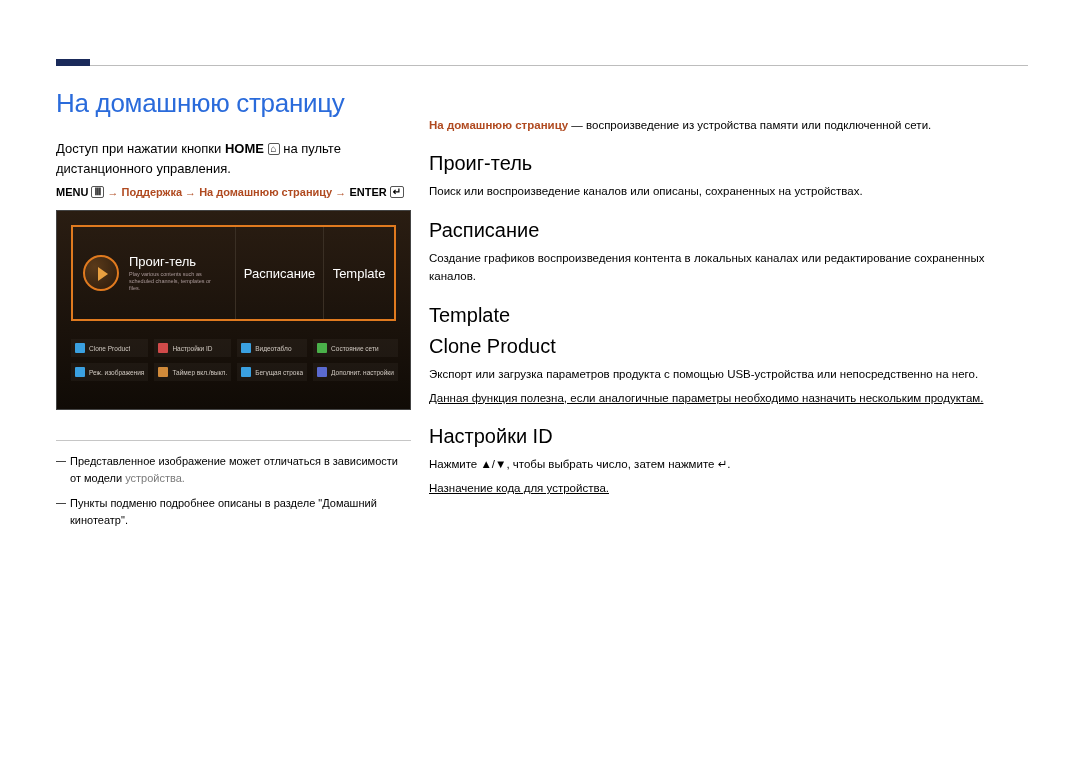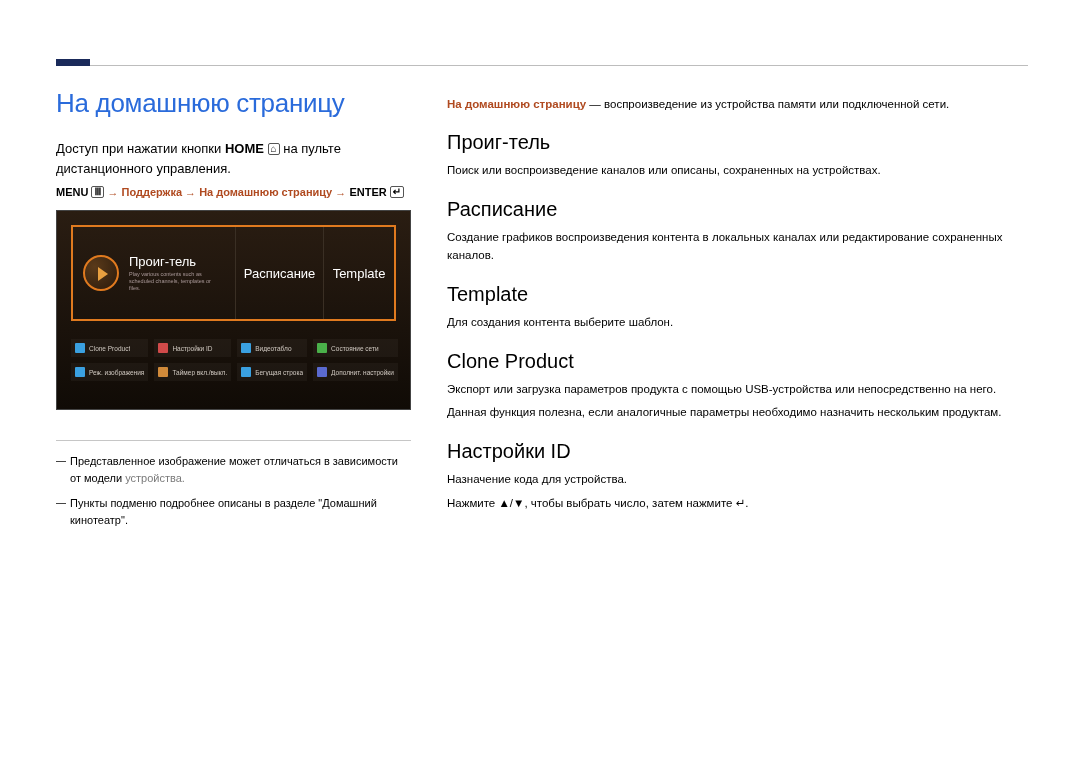--- a/index.html
+++ b/index.html
@@ -1,20 +1,20 @@
 <!DOCTYPE html>
 <html><head>
 <meta charset="utf-8">
 <style>
   * { box-sizing: border-box; margin: 0; padding: 0; }
   html, body { width: 1080px; height: 763px; background: #fff; font-family: Arial, Helvetica, sans-serif; color: #000; }
   body { padding: 40px 52px 0 56px; }
   .topbar { height: 26px; border-bottom: 1px solid #bdbdbd; position: relative; margin-bottom: 22px; }
   .topbar::before { content: ""; position: absolute; left: 0; bottom: -1px; width: 34px; height: 7px; background: #1a2a5a; }
-  .cols { display: flex; gap: 36px; }
+  .cols { display: flex; gap: 18px; align-items: center; }
   .left { width: 355px; flex: 0 0 355px; }
   .right { flex: 1; margin-top: 8px; }
   h1.page-title { font-size: 26px; font-weight: 400; color: #2a6bdb; margin-bottom: 20px; letter-spacing: -0.3px; }
   .intro-line { font-size: 13px; line-height: 1.5; color: #000; }
   .intro-line b { font-weight: 700; }
   .menu-path { font-size: 11px; margin-top: 8px; margin-bottom: 12px; }
   .menu-path .kw { font-weight: 700; color: #000; }
   .menu-path .accent { font-weight: 700; color: #b04a20; }
   .menu-path .arrow { font-weight: 700; color: #b04a20; }
   .glyph { display: inline-block; font-size: 10px; border: 1px solid #555; border-radius: 2px; padding: 0 2px; line-height: 10px; vertical-align: 1px; font-weight: 700; }
@@ -42,21 +42,21 @@
   .left-hr { border: none; border-top: 1px solid #c6c6c6; margin: 30px 0 12px; }
   .footnote { font-size: 11px; color: #000; line-height: 1.55; padding-left: 14px; position: relative; margin-bottom: 8px; }
   .footnote::before { content: "―"; position: absolute; left: 0; top: 0; color: #000; font-size: 10px; }
   .footnote .faded { color: #7a7a7a; }
 
   
   .lead { font-size: 11.5px; line-height: 1.5; margin-bottom: 18px; }
   .lead .accent { color: #b04a20; font-weight: 700; }
   h2.sec { font-size: 20px; font-weight: 400; color: #000; margin-top: 6px; margin-bottom: 8px; }
   .sec-p { font-size: 11.5px; line-height: 1.55; margin-bottom: 18px; }
-  .sec-p + .sec-p { margin-top: -12px; }
+  .sec-p + .sec-p { margin-top: -12px; text-decoration: underline; }
 </style>
 </head>
 <body>
 
 <div class="topbar"></div>
 
 <div class="cols">
   <div class="left">
     <h1 class="page-title">На домашнюю страницу</h1>
 
@@ -142,22 +142,21 @@
   <div class="right">
     <p class="lead">
       <span class="accent">На домашнюю страницу</span><span> — воспроизведение из устройства памяти или подключенной сети.</span>
     </p>
     <div id="sections">
         <h2 class="sec">Проиг-тель</h2>
         <p class="sec-p">Поиск или воспроизведение каналов или описаны, сохраненных на устройствах.</p>
         <h2 class="sec">Расписание</h2>
         <p class="sec-p">Создание графиков воспроизведения контента в локальных каналах или редактирование сохраненных каналов.</p>
         <h2 class="sec">Template</h2>
-        <p class="sec-p">Для создания контента выберите шаблон.</p>
         <h2 class="sec">Clone Product</h2>
         <p class="sec-p">Экспорт или загрузка параметров продукта с помощью USB-устройства или непосредственно на него.</p>
         <p class="sec-p">Данная функция полезна, если аналогичные параметры необходимо назначить нескольким продуктам.</p>
         <h2 class="sec">Настройки ID</h2>
+        <p class="sec-p">Нажмите ▲/▼, чтобы выбрать число, затем нажмите ↵.</p>
         <p class="sec-p">Назначение кода для устройства.</p>
-        <p class="sec-p">Нажмите ▲/▼, чтобы выбрать число, затем нажмите ↵.</p>
       </div>
   </div>
 </div>
 
 </body></html>

